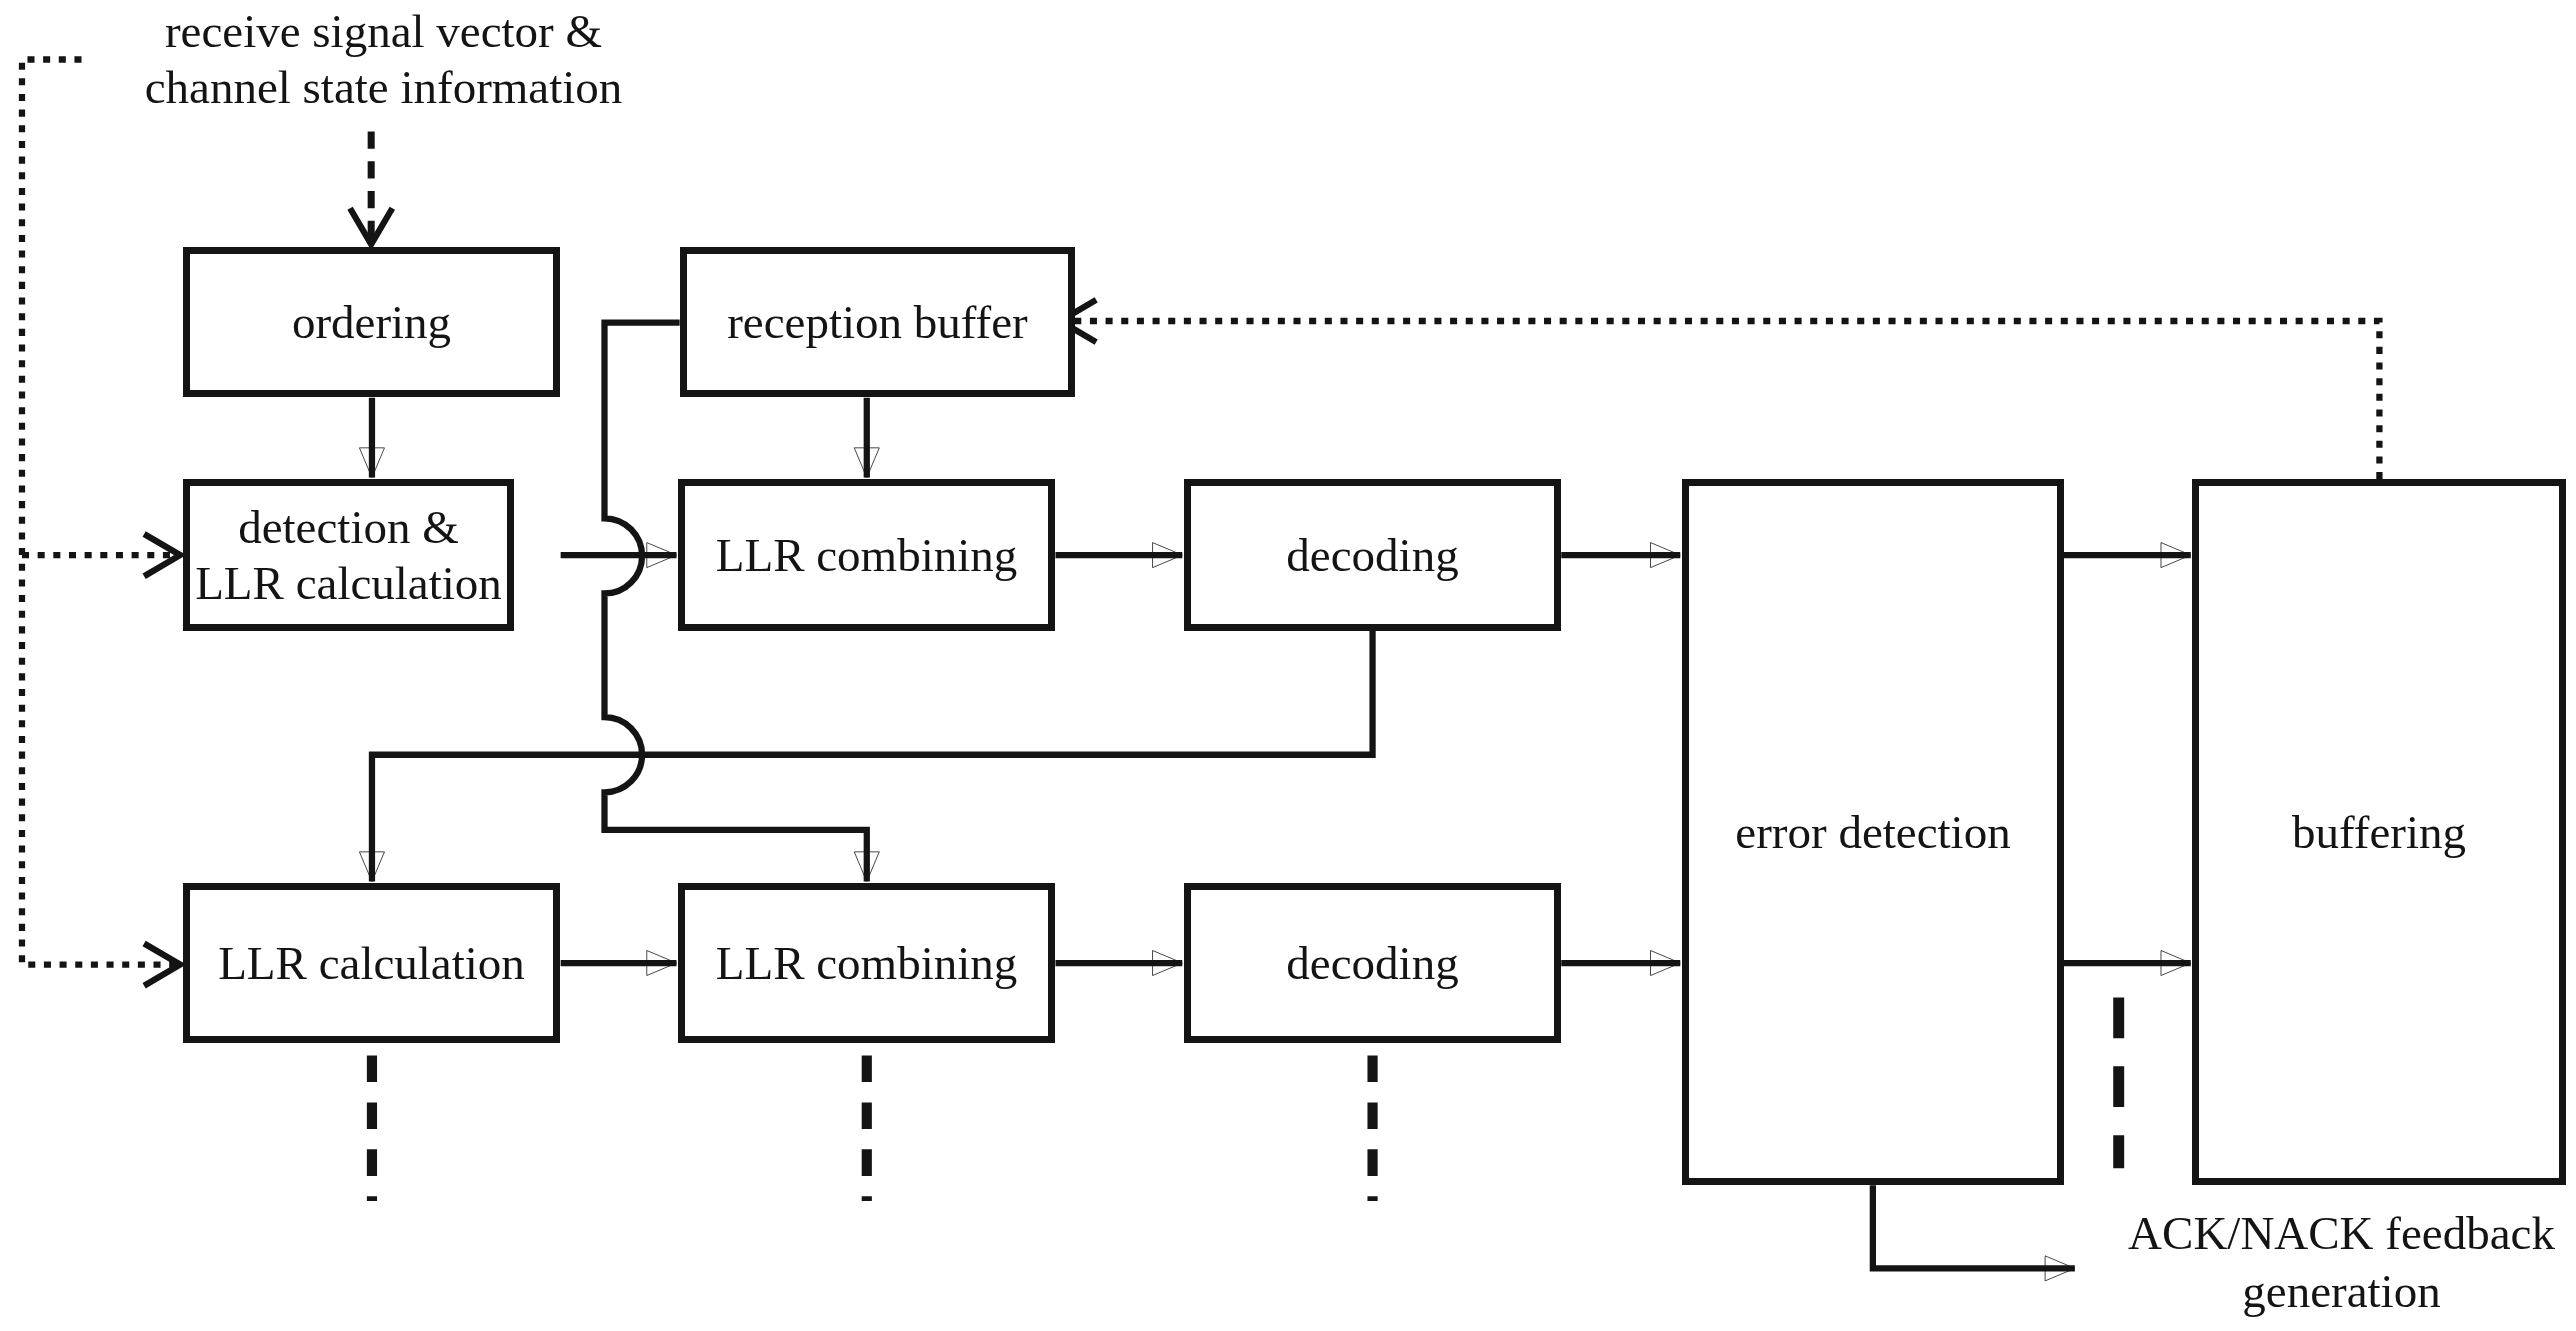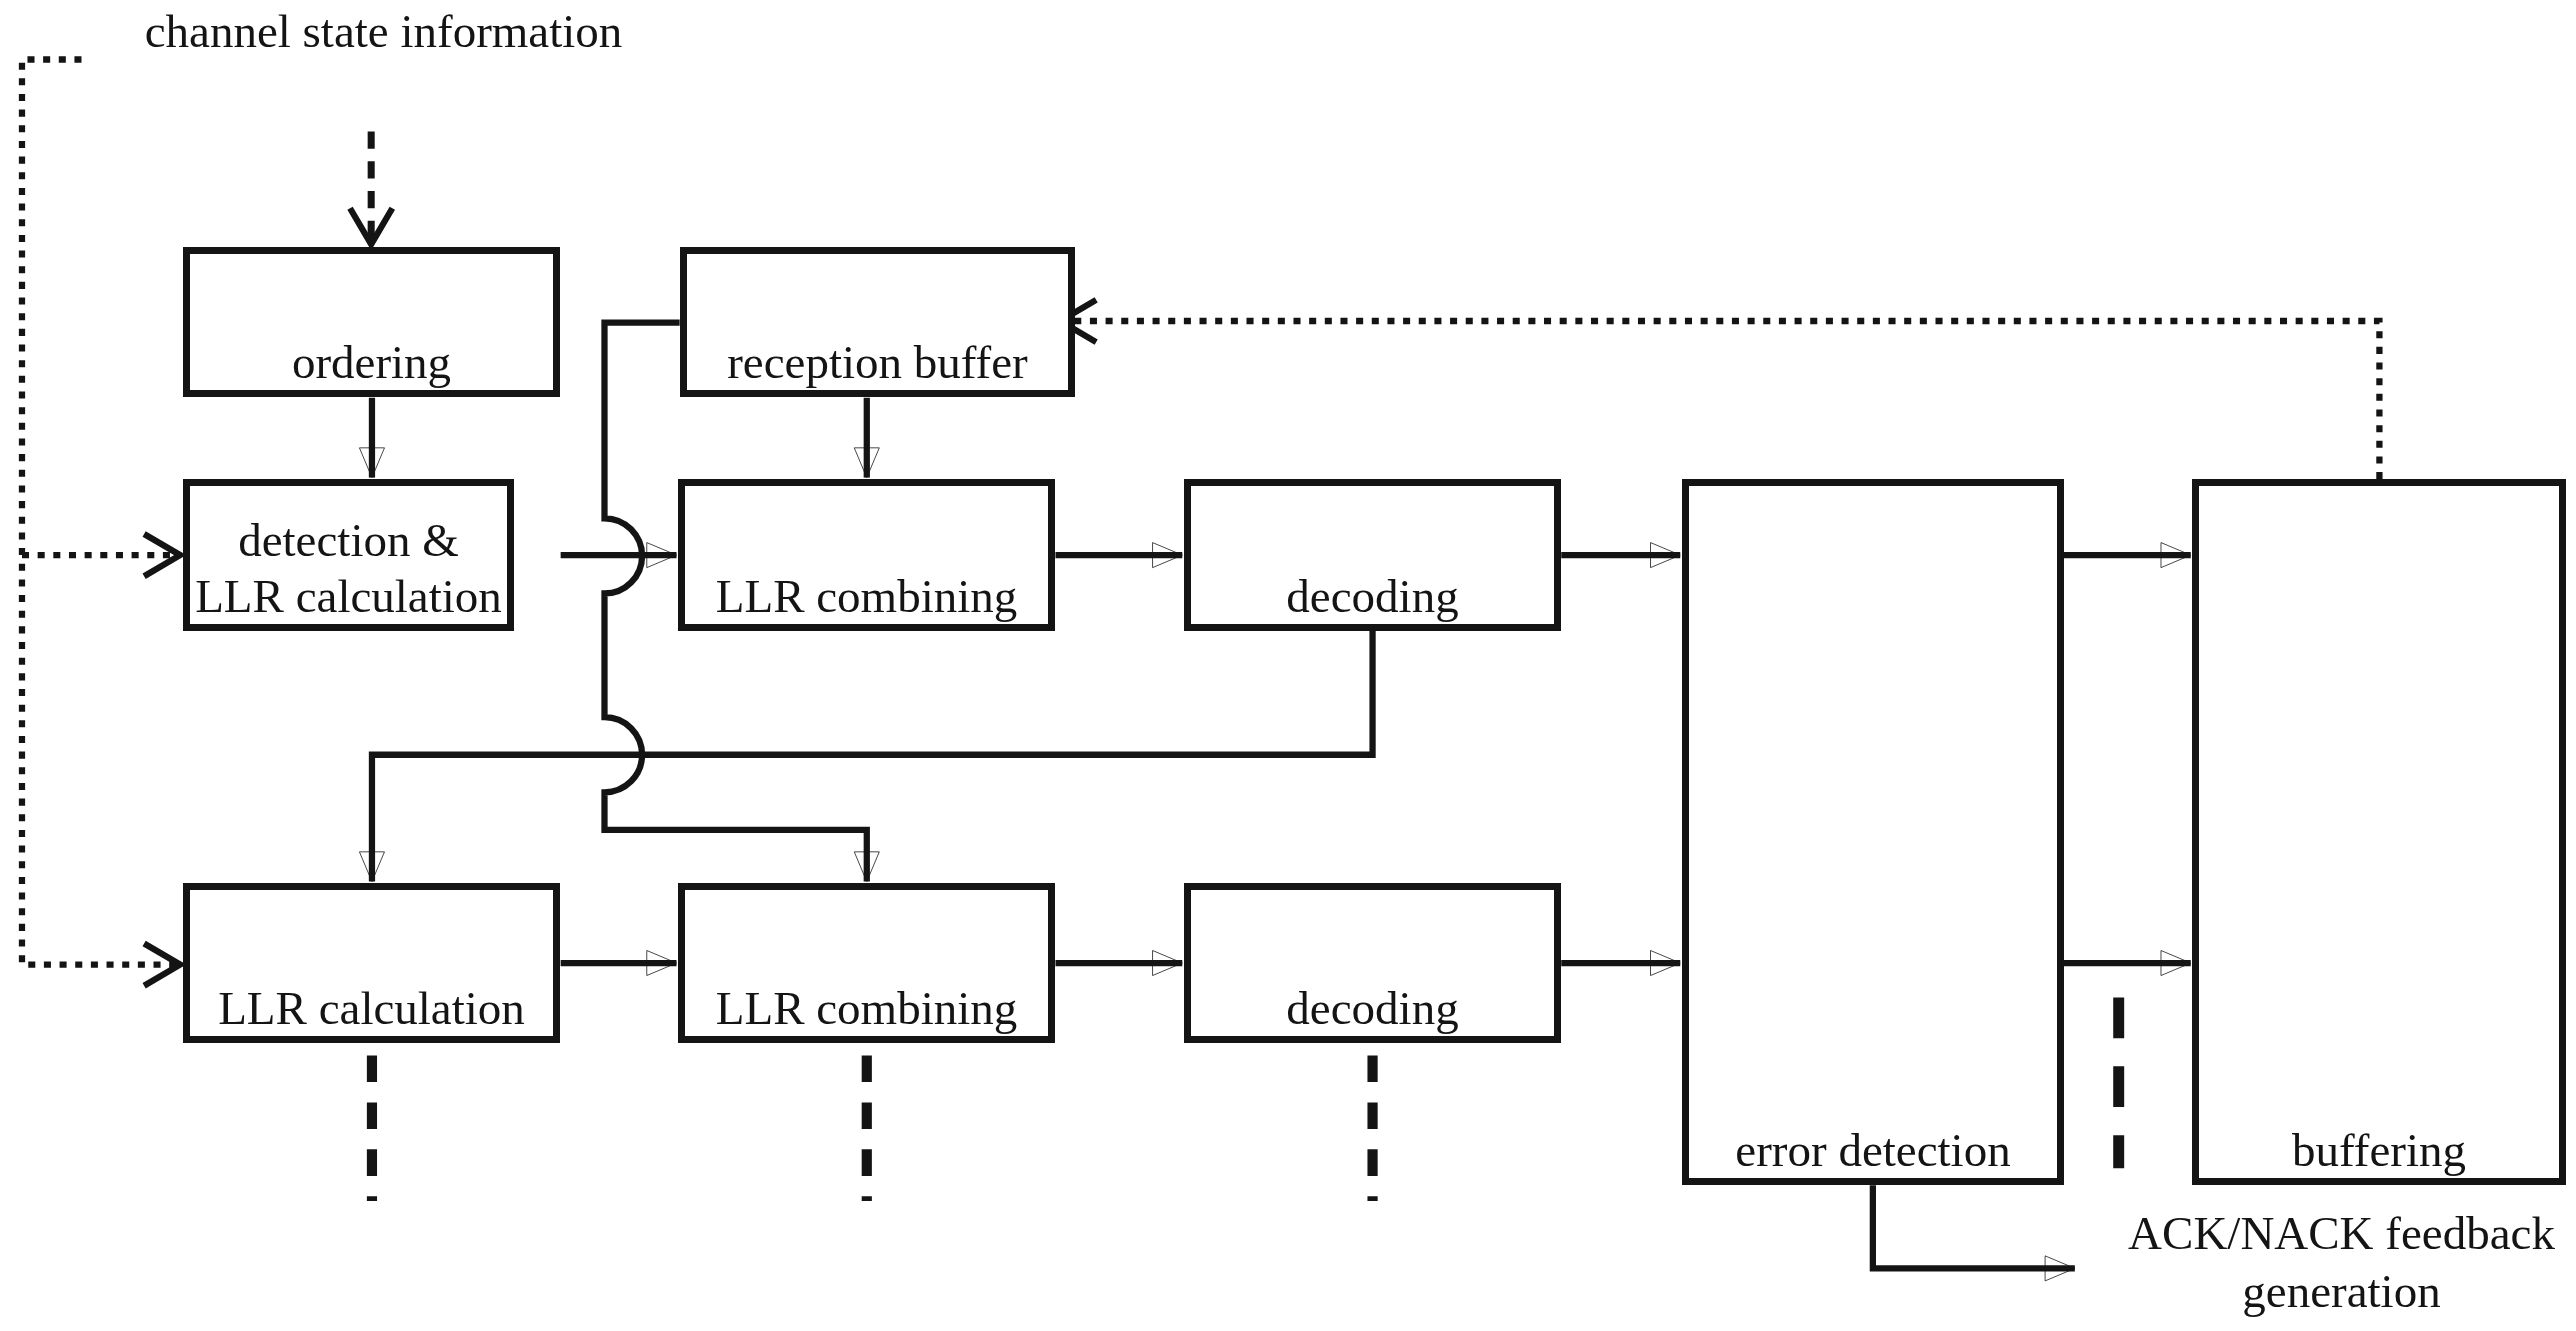--- a/index.html
+++ b/index.html
@@ -6,21 +6,21 @@
   html,body { margin:0; padding:0; background:var(--bg); }
   .canvas {
     position:relative; width:2576px; height:1331px; background:var(--bg);
     font-family:"Liberation Serif","DejaVu Serif",serif; color:var(--ink);
   }
   .wires { position:absolute; left:0; top:0; width:2576px; height:1331px; }
   .wires path { stroke:var(--ink); fill:none; }
   .box {
     position:absolute; box-sizing:border-box; border:7.8px solid var(--ink);
     background:var(--bg); display:flex; flex-direction:column;
-    align-items:center; justify-content:flex-end; text-align:center;
+    align-items:center; justify-content:center; text-align:center;
     font-size:47px; line-height:56px; white-space:nowrap;
   }
   .floating { position:absolute; font-size:47px; line-height:56px; text-align:center; white-space:nowrap; }
   
   #box-ordering        { left:183px;  top:247px;  width:377px; height:150px; }
   #box-reception       { left:680px;  top:247px;  width:395px; height:150px; }
   #box-detection       { left:183px;  top:479px;  width:331px; height:152px; }
   #box-llr-top         { left:678px;  top:479px;  width:377px; height:152px; }
   #box-decoding-top    { left:1184px; top:479px;  width:377px; height:152px; }
   #box-error-detection { left:1682px; top:479px;  width:382px; height:706px; }
@@ -72,20 +72,21 @@
 
     <path d="M 2392 1514 L 2392 1620 L 2650 1620" stroke-width="8" marker-end="url(#mArrow)"></path>
 
     <path d="M 475 1348 L 475 1534" stroke-width="13" stroke-dasharray="34 26"></path>
     <path d="M 1107 1348 L 1107 1534" stroke-width="13" stroke-dasharray="34 26"></path>
     <path d="M 1753 1348 L 1753 1534" stroke-width="13" stroke-dasharray="34 26"></path>
     <path d="M 2706 1274 L 2706 1492" stroke-width="14" stroke-dasharray="52 36"></path>
   </svg>
 
   <div class="floating" id="label-input">
+    <div>receive signal vector &amp;</div>
     <div>channel state information</div>
   </div>
 
 
   <div class="floating" id="label-ack">
     <div>ACK/NACK feedback</div>
     <div>generation</div>
   </div>
 
   <div class="box" id="box-ordering">

